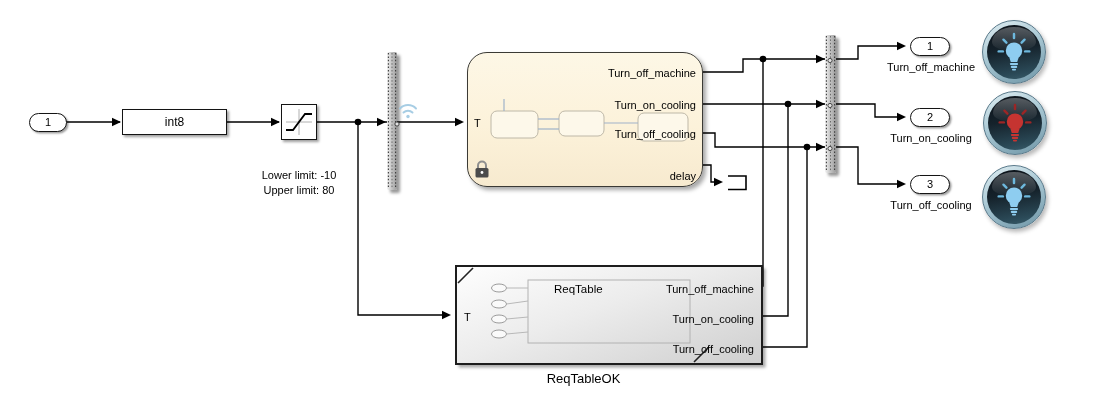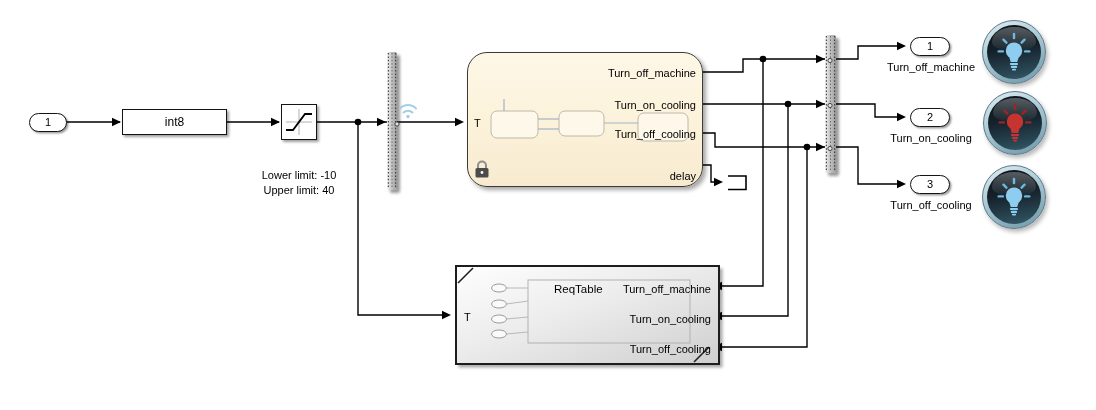--- a/index.html
+++ b/index.html
@@ -19,21 +19,21 @@
   .lbl{position:absolute;font-size:11px;line-height:14px;white-space:nowrap;}
   .blockname{position:absolute;font-size:13px;line-height:15px;white-space:nowrap;text-align:center;}
   .caption{text-align:center;}
   .chart{
     position:absolute;left:467px;top:52px;width:236px;height:135px;box-sizing:border-box;
     border:1.8px solid #3b3a35;border-radius:20px;
     background:linear-gradient(180deg,#fdf7e6 0%,#fcf2da 55%,#f7eacf 100%);
     box-shadow:3px 3px 4px rgba(0,0,0,.35);
   }
   .reqtable{
-    position:absolute;left:455px;top:265px;width:265px;height:100px;box-sizing:border-box;
+    position:absolute;left:455px;top:265px;width:308px;height:100px;box-sizing:border-box;
     border:2px solid #1d1d1d;
     background:linear-gradient(160deg,#fefefe 0%,#ececec 45%,#cfcfcf 100%);
     box-shadow:2.5px 2.5px 3px rgba(0,0,0,.35);
     text-align:right;
   }
   .lamp{
     position:absolute;width:62px;height:62px;border-radius:50%;
     background:linear-gradient(155deg,#e2eff3 0%,#a9c8d4 45%,#6d94a5 100%);
     border:1px solid #59798a;box-shadow:2px 3px 4px rgba(0,0,0,.28);
   }
@@ -144,21 +144,21 @@
 
   <div class="block" style="left:281px;top:104px;width:36px;height:36px;">
     <svg width="32" height="32" viewBox="0 0 32 32">
       <line x1="16" y1="3" x2="16" y2="29" stroke="#b0b0b0" stroke-width="1"></line>
       <line x1="3" y1="16" x2="29" y2="16" stroke="#b0b0b0" stroke-width="1"></line>
       <polyline points="3,24 10,24 22,8 29,8" fill="none" stroke="#000" stroke-width="1.8"></polyline>
     </svg>
   </div>
   <div class="lbl caption" style="left:239px;top:144px;width:120px;line-height:15px;margin-top:24px;">
     <div>Lower limit: -10</div>
-    <div>Upper limit: 40</div>
+    <div>Upper limit: 80</div>
   </div>
 
   <div class="chart">
 
     <svg class="abs" style="left:0;top:0" width="232" height="131" viewBox="0 0 232 131">
       <g fill="#fdf8ea" stroke="#beb8a8" stroke-width="1">
         <rect x="23" y="58" width="47" height="27" rx="6"></rect>
         <rect x="91" y="58" width="45" height="25" rx="6"></rect>
         <rect x="170" y="60" width="50" height="28" rx="6"></rect>
       </g>
@@ -203,20 +203,21 @@
         <line x1="49.5" y1="52" x2="71" y2="50"></line>
         <line x1="49.5" y1="67" x2="71" y2="65"></line>
       </g>
     </svg>
     <div class="lbl" style="left:97px;top:15px;font-size:11.5px;">ReqTable</div>
     <div class="lbl" style="left:7px;top:43px;">T</div>
     <div class="lbl" style="right:7px;top:15px;">Turn_off_machine</div>
     <div class="lbl" style="right:7px;top:45px;">Turn_on_cooling</div>
     <div class="lbl" style="right:7px;top:75px;">Turn_off_cooling</div>
   </div>
+  <div class="blockname" style="left:455px;top:371px;width:257px;">ReqTableOK</div>
 
   <div class="block port-oval" style="left:910px;top:37px;width:40px;height:19px;">
     <span>1</span>
   </div>
   <div class="lbl caption" style="left:866px;top:60px;width:130px;">Turn_off_machine</div>
 
   <div class="block port-oval" style="left:910px;top:108px;width:40px;height:19px;">
     <span>2</span>
   </div>
   <div class="lbl caption" style="left:866px;top:131px;width:130px;">Turn_on_cooling</div>

